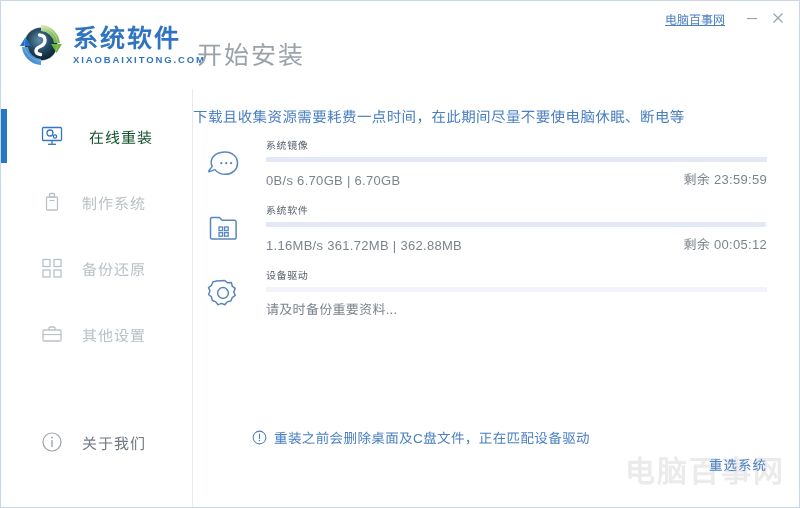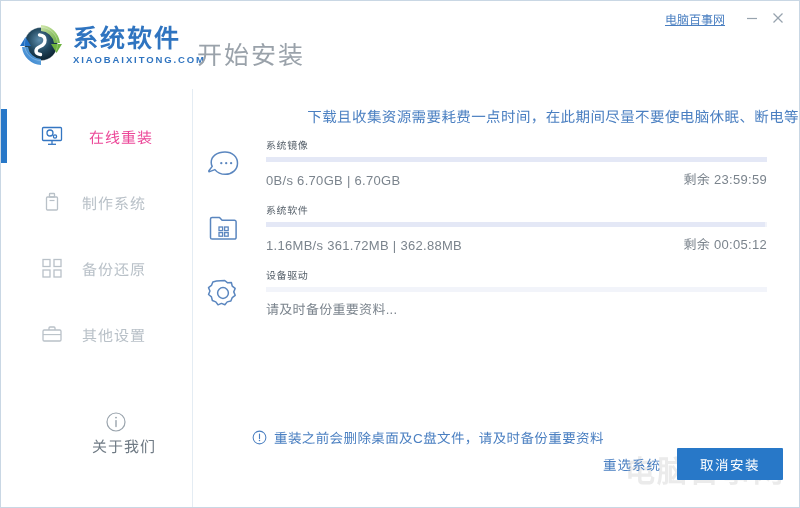--- a/index.html
+++ b/index.html
@@ -138,51 +138,50 @@
     color: #b9c1c8;
   }
   .side-item .s-label {
     margin-left: 17px;
     font-size: 15px;
     color: #b9c1c8;
     letter-spacing: 1px;
     white-space: nowrap;
   }
   .side-item.active .s-icon { color: #3476c2; }
-  .side-item.active .s-label { color: #ec4899; margin-left: 24px; }
+  .side-item.active .s-label { color: #14532d; margin-left: 24px; }
   .side-item.active::before {
     content: "";
     position: absolute;
     left: 0;
     top: 6px;
     bottom: 6px;
     width: 6px;
     background: #2878c8;
   }
   .side-item.about {
     margin-top: 42px;
-    flex-direction: column;
   }
   .side-item.about .s-icon { color: #9aa4ad; }
   .side-item.about .s-label { color: #6f7a84; }
 
   
   .main {
     position: relative;
     flex: 1 1 auto;
     box-sizing: border-box;
     background: #ffffff;
   }
 
   .notice-top {
     position: absolute;
     left: 0;
     right: 0;
     top: 16px;
-    text-align: right;
+    text-align: left;
     font-size: 14.5px;
     color: #4a7fc1;
     letter-spacing: 0.4px;
     white-space: nowrap;
   }
 
   .task-list {
     position: absolute;
     left: 8px;
     right: 32px;
@@ -517,25 +516,24 @@
       </div>
 
       <div class="warn-line">
         <span class="w-icon">
           <svg width="15" height="15" viewBox="0 0 16 16" aria-hidden="true">
             <circle cx="8" cy="8" r="6.8" fill="none" stroke="currentColor" stroke-width="1.1"></circle>
             <line x1="8" y1="4.3" x2="8" y2="9" stroke="currentColor" stroke-width="1.2" stroke-linecap="round"></line>
             <circle cx="8" cy="11.2" r="0.8" fill="currentColor"></circle>
           </svg>
         </span>
-        <span>重装之前会删除桌面及C盘文件，请及时备份重要资料</span>
+        <span>重装之前会删除桌面及C盘文件，正在匹配设备驱动</span>
       </div>
 
       <div class="watermark">电脑百事网</div>
     </div>
   </div>
 
   <div class="footer">
     <span class="btn-link">重选系统</span>
-    <button class="btn-primary">取消安装</button>
   </div>
 
 </div>
 
 </body></html>

